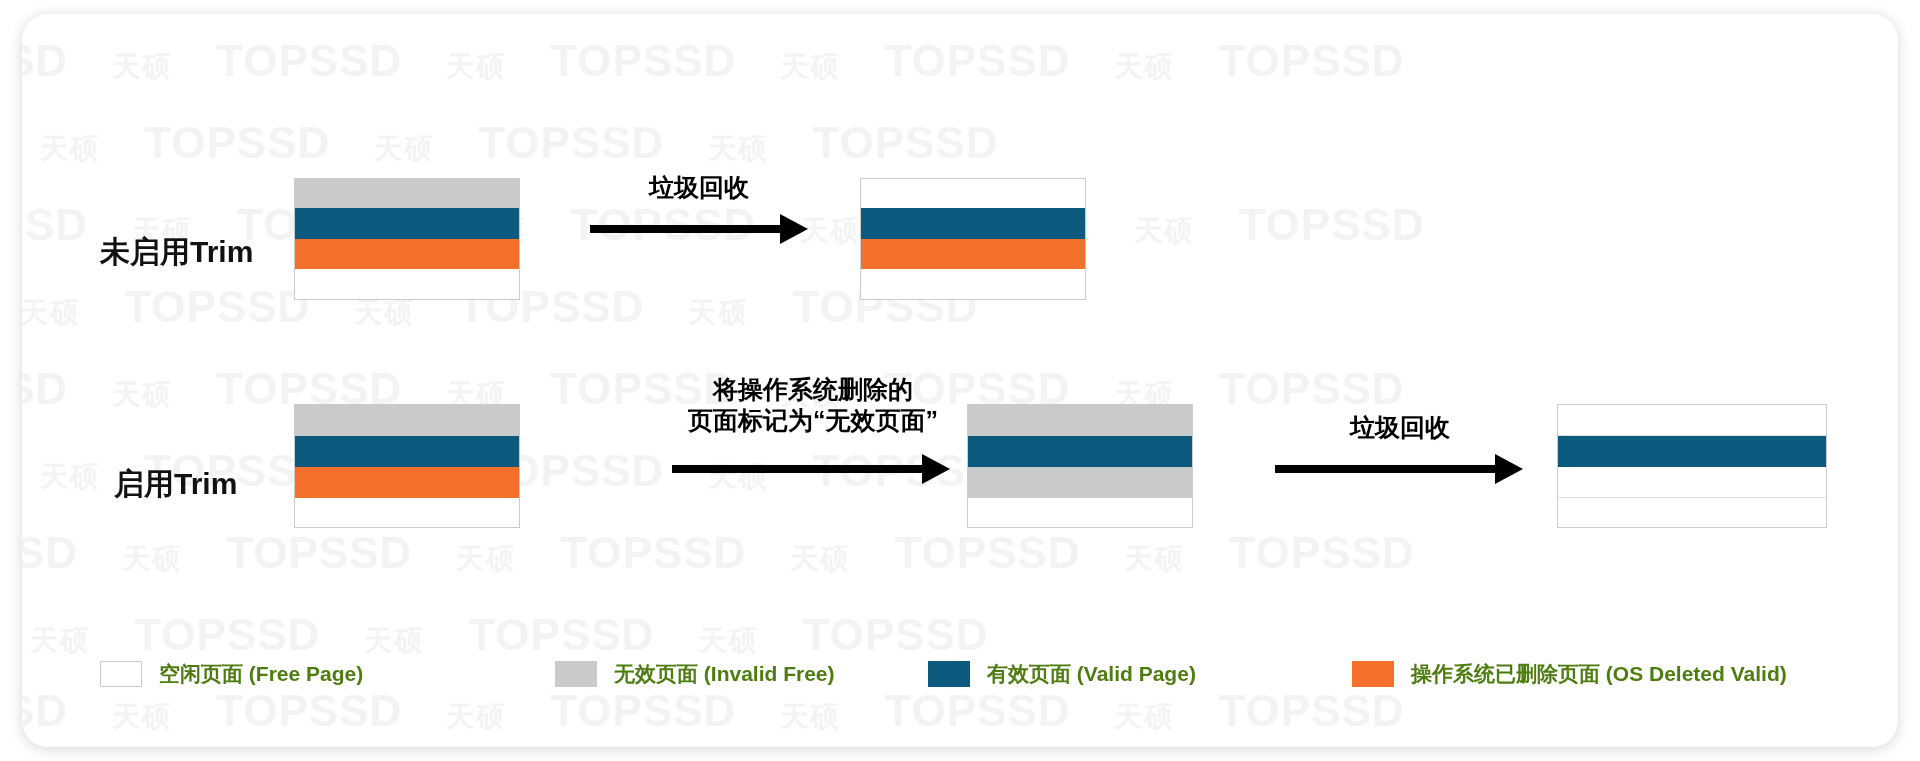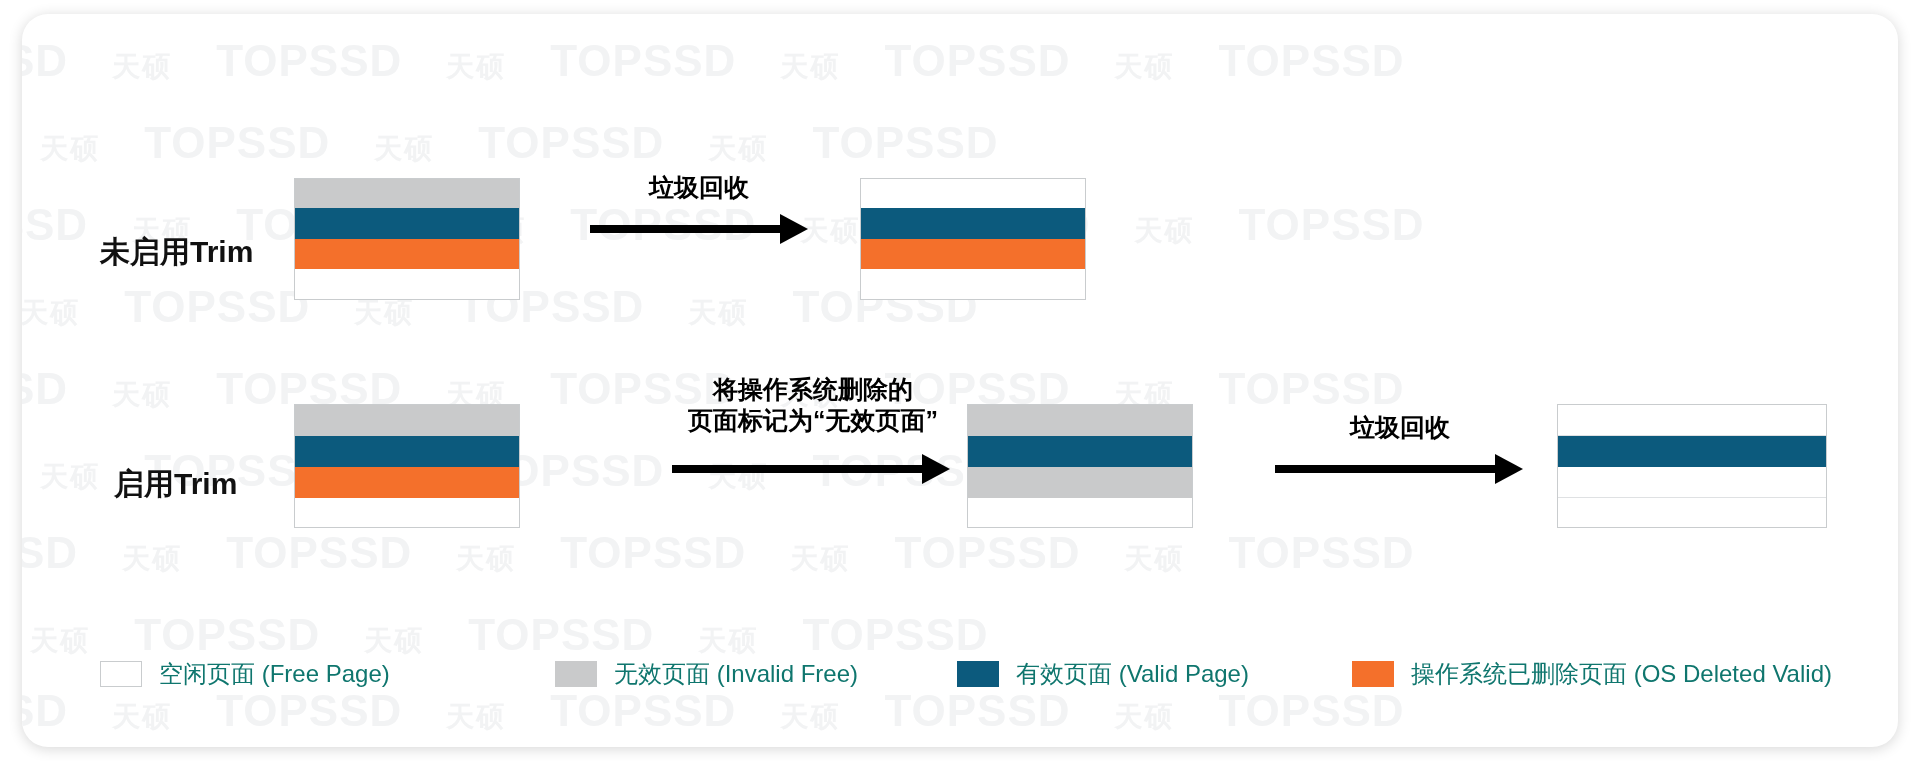--- a/index.html
+++ b/index.html
@@ -120,23 +120,23 @@
     height: 26px;
     box-sizing: border-box;
     margin-right: 17px;
     flex: 0 0 auto;
   }
   .sw-free    { background: #ffffff; border: 1px solid #c9ccce; }
   .sw-invalid { background: #c9cacb; }
   .sw-valid   { background: #0c5a7d; }
   .sw-os      { background: #f4702b; }
   .legend-text {
-    font-size: 24px;
-    font-weight: 400;
-    color: #0f766e;
+    font-size: 21px;
+    font-weight: 700;
+    color: #4d7c0f;
     white-space: nowrap;
   }
 </style>
 </head>
 <body>
 
 <div id="page">
   <div class="card">
 
     <div class="wm-layer">
@@ -231,21 +231,21 @@
 
       <div class="legend">
         <div class="legend-item" style="left:78px;">
           <span class="legend-swatch sw-free"></span>
           <span class="legend-text">空闲页面 (Free Page)</span>
         </div>
         <div class="legend-item" style="left:533px;">
           <span class="legend-swatch sw-invalid"></span>
           <span class="legend-text">无效页面 (Invalid Free)</span>
         </div>
-        <div class="legend-item" style="left:935px;align-items:center;">
+        <div class="legend-item" style="left:906px;align-items:center;">
           <span class="legend-swatch sw-valid"></span>
           <span class="legend-text">有效页面 (Valid Page)</span>
         </div>
         <div class="legend-item" style="left:1330px;">
           <span class="legend-swatch sw-os"></span>
           <span class="legend-text">操作系统已删除页面 (OS Deleted Valid)</span>
         </div>
       </div>
 
     </div>

